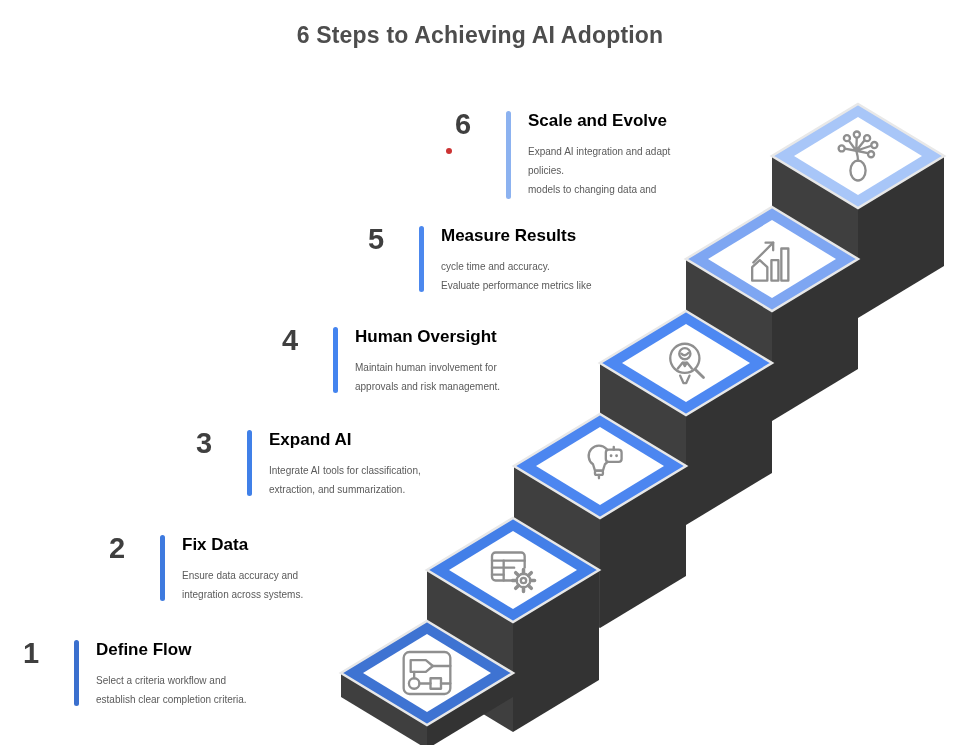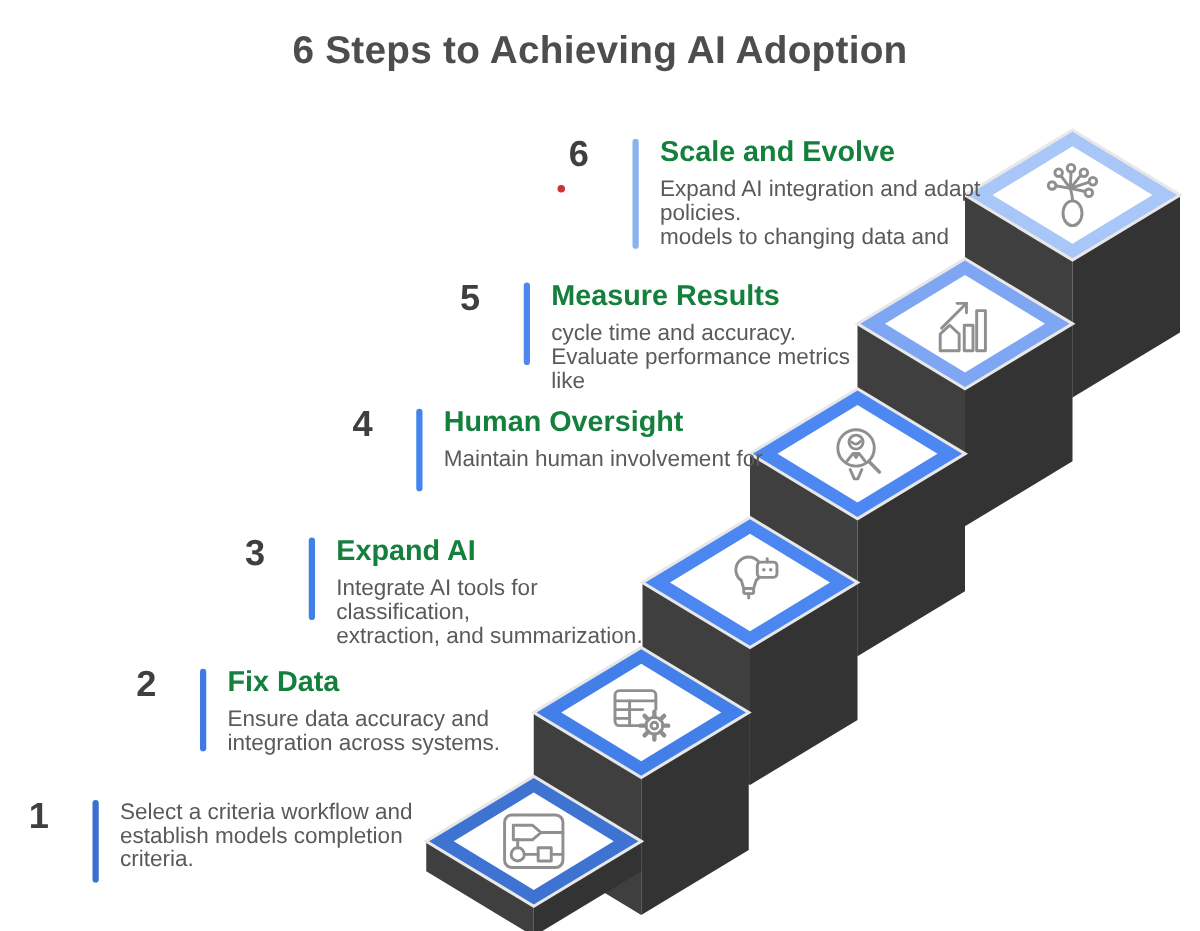--- a/index.html
+++ b/index.html
@@ -4,41 +4,41 @@
 <style>
   html,body{margin:0;padding:0;}
   body{
     width:960px;height:745px;position:relative;overflow:hidden;
     background:#ffffff;
     font-family:"Liberation Sans", sans-serif;
   }
   .stage{position:absolute;inset:0;}
   .main-title{
     position:absolute;top:22px;left:0;width:960px;
-    text-align:center;font-size:31px;font-weight:bold;color:#4d4d4d;
+    text-align:center;font-size:23px;font-weight:bold;color:#4d4d4d;
     letter-spacing:.2px;
   }
   .step{
     position:absolute;display:flex;align-items:flex-start;
   }
   .step .num{
     width:36px;text-align:center;font-size:29px;font-weight:bold;
     color:#3f3f3f;line-height:30px;margin-right:25px;margin-top:-2px;
   }
   .step .bar{
     width:5px;border-radius:2.5px;flex:0 0 auto;
   }
   .bar-short{height:66px;}
   .bar-tall{height:88px;}
   .step .txt{margin-left:17px;max-width:260px;}
   .step-title{
-    font-size:23px;font-weight:bold;color:#15803d;line-height:20px;
+    font-size:17px;font-weight:bold;color:#000000;line-height:20px;
     margin-bottom:11px;
   }
-  .step-desc{font-size:18px;color:#5a5a5a;line-height:19px;}
+  .step-desc{font-size:10px;color:#5a5a5a;line-height:19px;}
   .step-desc span{display:block;}
   .red-dot{
     position:absolute;left:446px;top:148px;width:6px;height:6px;border-radius:50%;
   }
   svg{position:absolute;left:0;top:0;}
 </style>
 </head>
 <body>
 
 <div class="stage">
@@ -152,23 +152,24 @@
       </g>
     </g>
   </svg>
 
   <div class="main-title">6 Steps to Achieving AI Adoption</div>
 
   <div class="step" style="left:13px;top:640px;">
     <div class="num">1</div>
     <div class="bar bar-short" style="background-color: rgb(59, 112, 206);"></div>
     <div class="txt">
+      <div class="step-title">Define Flow</div>
       <div class="step-desc">
         <span>Select a criteria workflow and</span>
-        <span>establish models completion criteria.</span>
+        <span>establish clear completion criteria.</span>
         <span></span>
       </div>
     </div>
   </div>
 
   <div class="step" style="left:99px;top:535px;">
     <div class="num">2</div>
     <div class="bar bar-short" style="background-color: rgb(62, 122, 223);"></div>
     <div class="txt">
       <div class="step-title">Fix Data</div>
@@ -193,20 +194,21 @@
     </div>
   </div>
 
   <div class="step" style="left:272px;top:327px;">
     <div class="num">4</div>
     <div class="bar bar-short" style="background-color: rgb(68, 132, 239);"></div>
     <div class="txt">
       <div class="step-title">Human Oversight</div>
       <div class="step-desc">
         <span>Maintain human involvement for</span>
+        <span>approvals and risk management.</span>
         <span></span>
       </div>
     </div>
   </div>
 
   <div class="step" style="left:358px;top:226px;">
     <div class="num">5</div>
     <div class="bar bar-short" style="background-color: rgb(76, 136, 238);"></div>
     <div class="txt">
       <div class="step-title">Measure Results</div>

